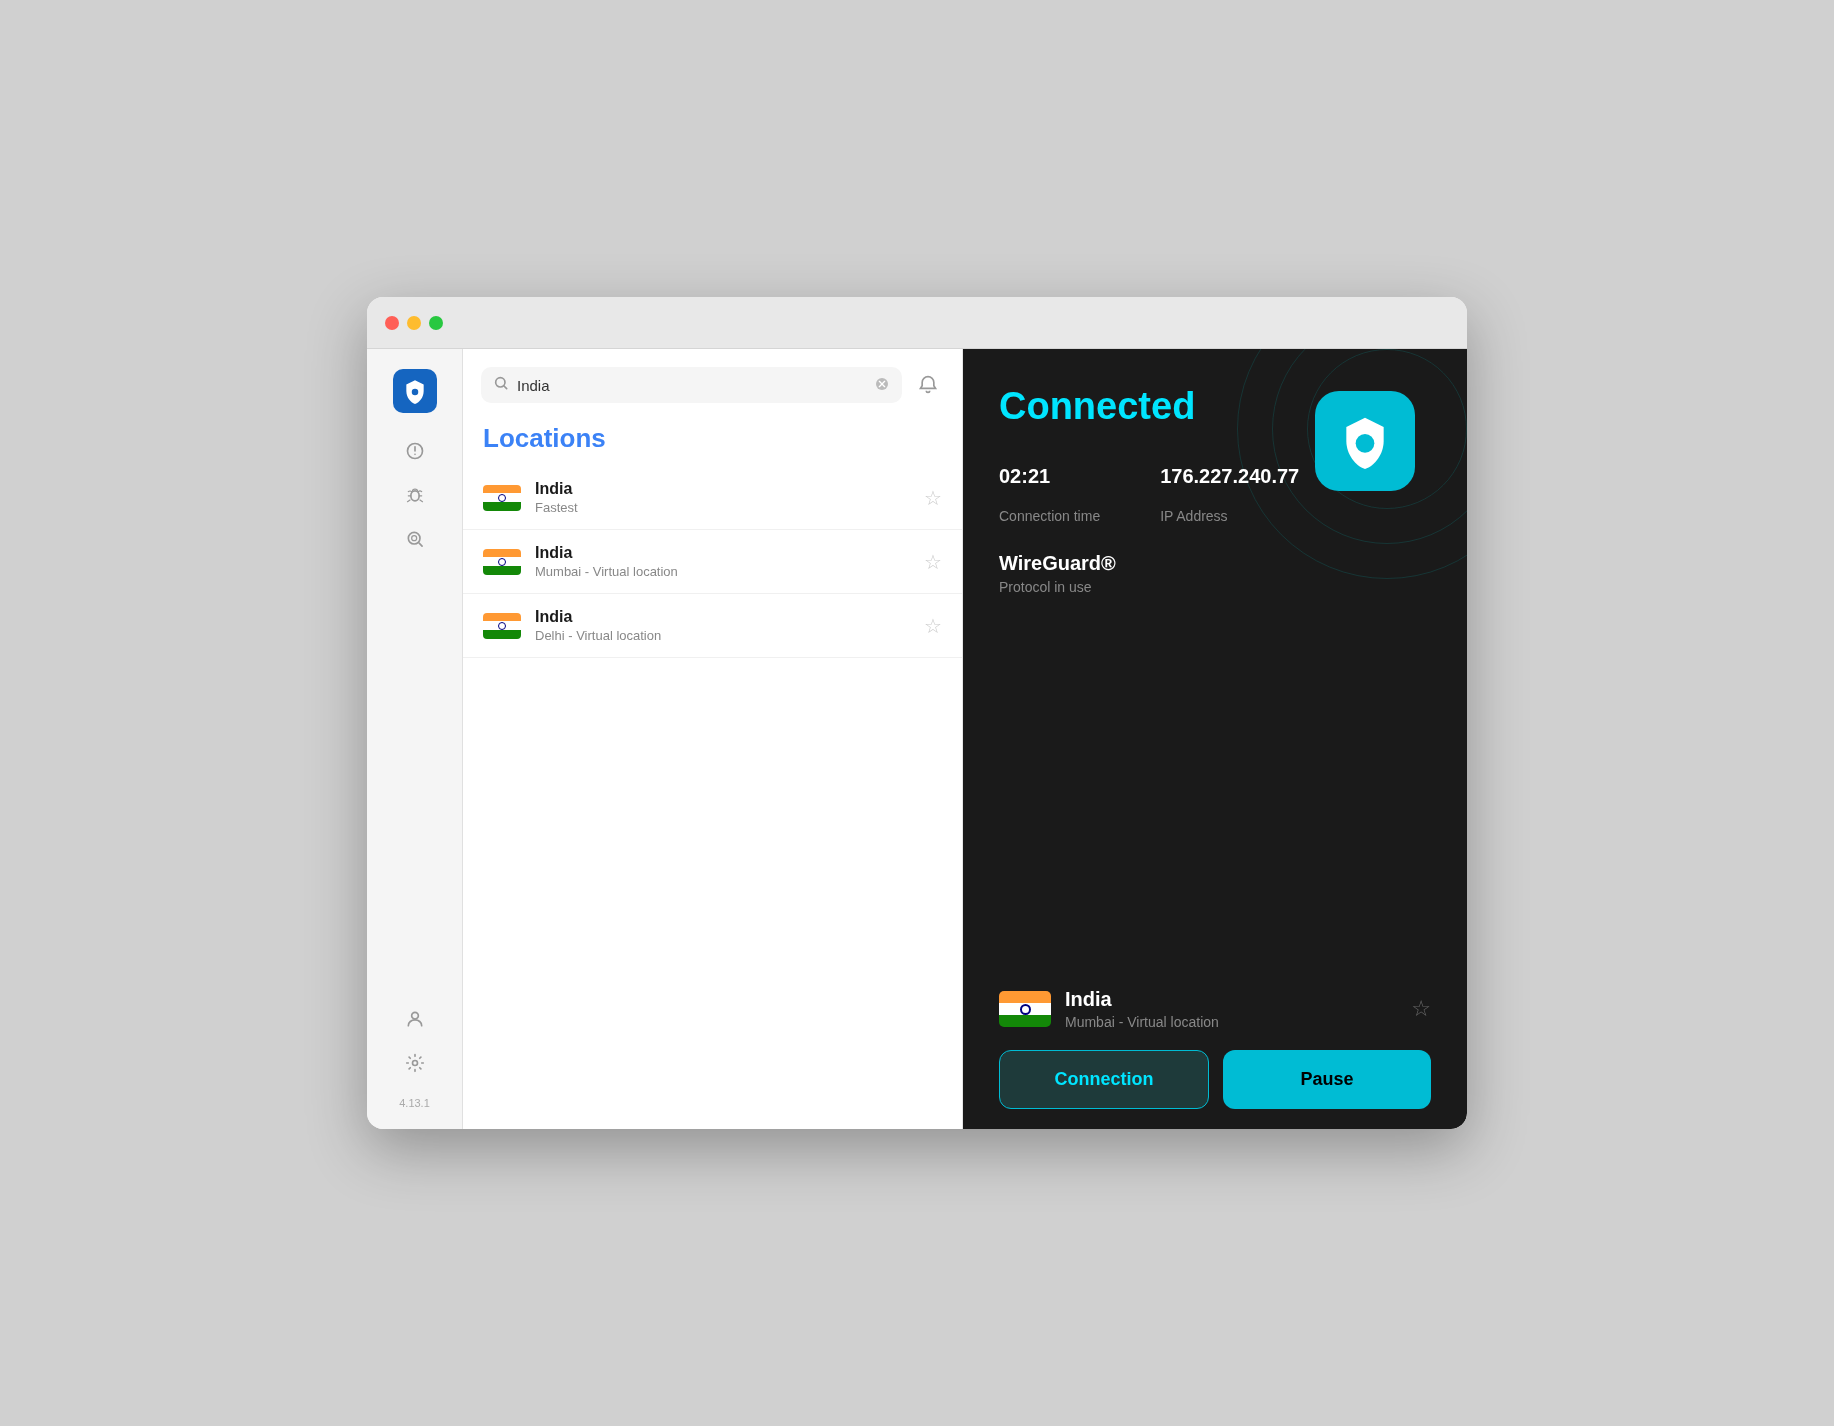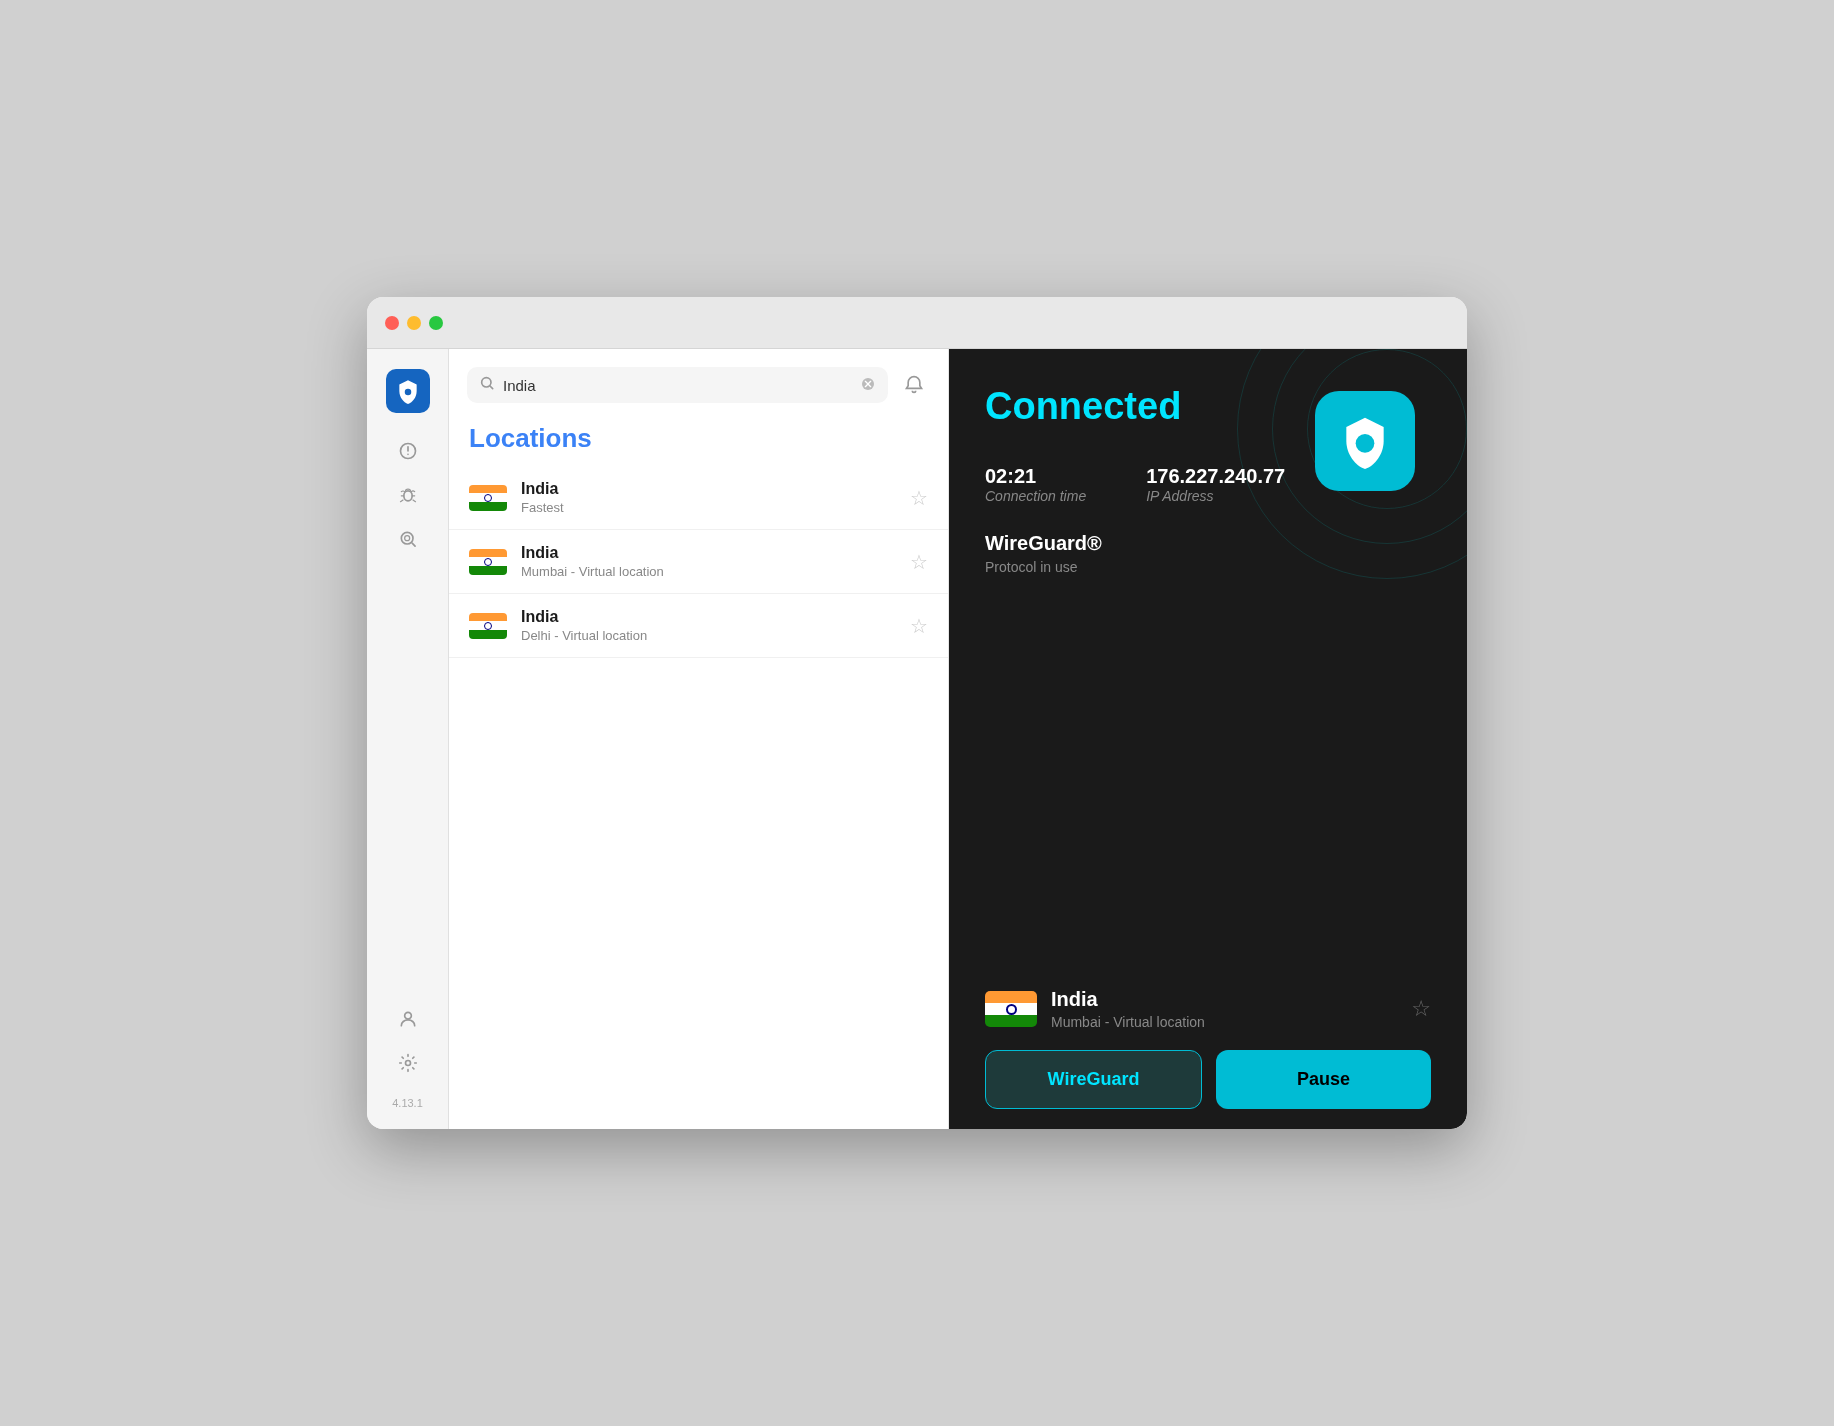--- a/index.html
+++ b/index.html
@@ -37,21 +37,21 @@
     }
     .tl-close { background: #ff5f57; }
     .tl-min { background: #febc2e; }
     .tl-max { background: #28c840; }
     .app-body {
       display: flex;
       height: 780px;
     }
     
     .sidebar {
-      width: 82px;
+      width: 96px;
       background: #f5f5f5;
       display: flex;
       flex-direction: column;
       align-items: center;
       padding: 20px 0;
       gap: 8px;
       border-right: 1px solid #e0e0e0;
     }
     .sidebar-logo {
       width: 44px;
@@ -256,22 +256,21 @@
     }
     .stat-item { }
     .stat-value {
       font-size: 20px;
       font-weight: 700;
       color: #fff;
     }
     .stat-label {
       font-size: 14px;
       color: #888;
-      margin-top: 0;
-      font-style: italic;
+      margin-top: 20px;
     }
     .protocol-row {
       margin-top: 28px;
       z-index: 2;
       position: relative;
     }
     .protocol-value {
       font-size: 20px;
       font-weight: 600;
       color: #fff;
@@ -545,19 +544,19 @@
           <div class="flag-stripe-bot"></div>
         </div>
         <div class="conn-location-info">
           <div class="conn-location-name">India</div>
           <div class="conn-location-sub">Mumbai - Virtual location</div>
         </div>
         <span class="conn-star">☆</span>
       </div>
 
       <div class="action-buttons">
-        <button class="btn-disconnect">WireGuard</button>
+        <button class="btn-disconnect">Connection</button>
         <button class="btn-pause">Pause</button>
       </div>
 
     </div>
   </div>
 </div>
 
 </body></html>

